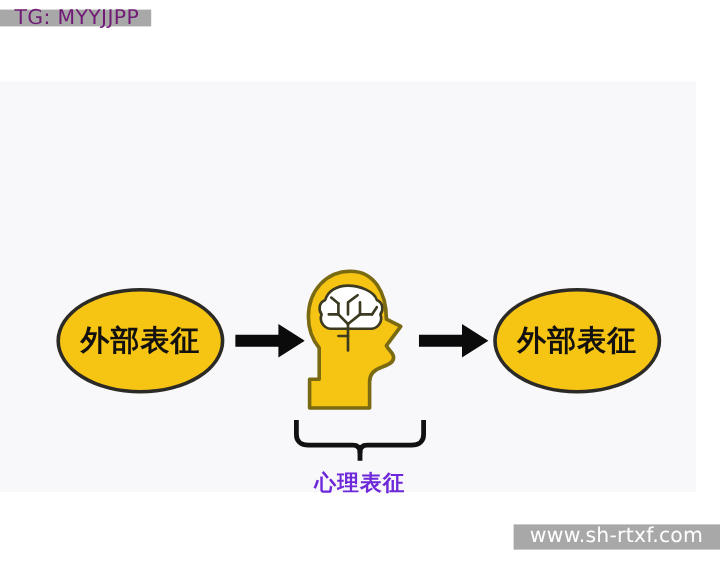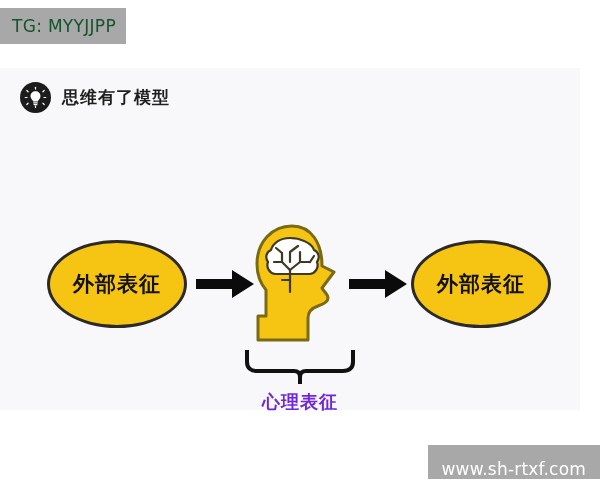--- a/index.html
+++ b/index.html
@@ -14,24 +14,24 @@
     font-family: "DejaVu Sans", "Liberation Sans", sans-serif;
     overflow: hidden;
     position: relative;
   }
 
   
   #top-watermark {
     position: absolute;
     left: 0;
     top: 8px;
-    height: 36px;
+    height: 14px;
     padding: 0 10px 0 12px;
     background: #a8a8a8;
-    color: #14532d;
+    color: #701a75;
     font-size: 17px;
     letter-spacing: 0.3px;
     display: flex;
     align-items: center;
     white-space: nowrap;
     z-index: 20;
   }
 
   
   #card {
@@ -91,21 +91,21 @@
     box-sizing: border-box;
     display: flex;
     align-items: center;
     justify-content: center;
   }
   #ellipse-left  { left: 47px;  top: 172px; }
   #ellipse-right { left: 411px; top: 172px; }
 
   .node-label {
     font-family: "DejaVu Sans", "Liberation Sans", sans-serif;
-    font-size: 21px;
+    font-size: 24px;
     font-weight: bold;
     color: #12110f;
     letter-spacing: 1px;
     white-space: nowrap;
   }
 
   .arrow {
     position: absolute;
     top: 200px;
     width: 58px;
@@ -141,62 +141,42 @@
     font-weight: bold;
     color: #6d28d9;
     letter-spacing: 1px;
     white-space: nowrap;
   }
 
   
   #bottom-watermark {
     position: absolute;
     right: 0;
-    bottom: 1px;
-    height: 34px;
+    bottom: 22px;
+    height: 21px;
     padding: 0 14px;
     background: #a8a8a8;
     color: #ffffff;
     font-size: 17px;
     letter-spacing: 0.2px;
     display: flex;
-    align-items: flex-end;
+    align-items: flex-start;
     white-space: nowrap;
     z-index: 20;
   }
 </style>
 </head>
 <body>
 
 <div id="top-watermark">
   <span>TG: MYYJJPP</span>
 </div>
 
 <div id="card">
 
-  <div id="header">
-    <span id="bulb-badge">
-      <svg width="23" height="23" viewBox="0 0 24 24" aria-hidden="true">
-        <g fill="#ffffff">
-          <path d="M12 5.4c-3.0 0-5.2 2.2-5.2 5.0 0 1.9 1.0 3.1 1.9 4.1.5.6.8 1.0.9 1.6h4.8c.1-.6.4-1.0.9-1.6.9-1.0 1.9-2.2 1.9-4.1 0-2.8-2.2-5.0-5.2-5.0z"></path>
-          <rect x="9.5" y="16.9" width="5" height="1.25" rx="0.45"></rect>
-          <rect x="9.9" y="18.9" width="4.2" height="1.15" rx="0.45"></rect>
-          <rect x="11.4" y="0.7" width="1.2" height="3.1" rx="0.6"></rect>
-          <rect x="11.4" y="20.4" width="1.2" height="2.6" rx="0.6"></rect>
-          <rect x="0.7" y="11.4" width="3.1" height="1.2" rx="0.6"></rect>
-          <rect x="20.2" y="11.4" width="3.1" height="1.2" rx="0.6"></rect>
-          <rect x="3.0" y="3.8" width="1.2" height="3.1" rx="0.6" transform="rotate(-45 3.6 5.35)"></rect>
-          <rect x="19.8" y="3.8" width="1.2" height="3.1" rx="0.6" transform="rotate(45 20.4 5.35)"></rect>
-          <rect x="3.0" y="17.1" width="1.2" height="3.1" rx="0.6" transform="rotate(45 3.6 18.65)"></rect>
-          <rect x="19.8" y="17.1" width="1.2" height="3.1" rx="0.6" transform="rotate(-45 20.4 18.65)"></rect>
-        </g>
-      </svg>
-    </span>
-    <span id="header-title">思维有了模型</span>
-  </div>
 
   <div id="stage">
 
     <div id="ellipse-left" class="node-ellipse">
       <span class="node-label">外部表征</span>
     </div>
 
     <div id="arrow-left" class="arrow">
       <svg width="58" height="32" viewBox="0 0 58 32" aria-hidden="true">
         <path d="M0 11 H36 V2 L58 16 L36 30 V21 H0 Z" fill="#0b0b0b"></path>

